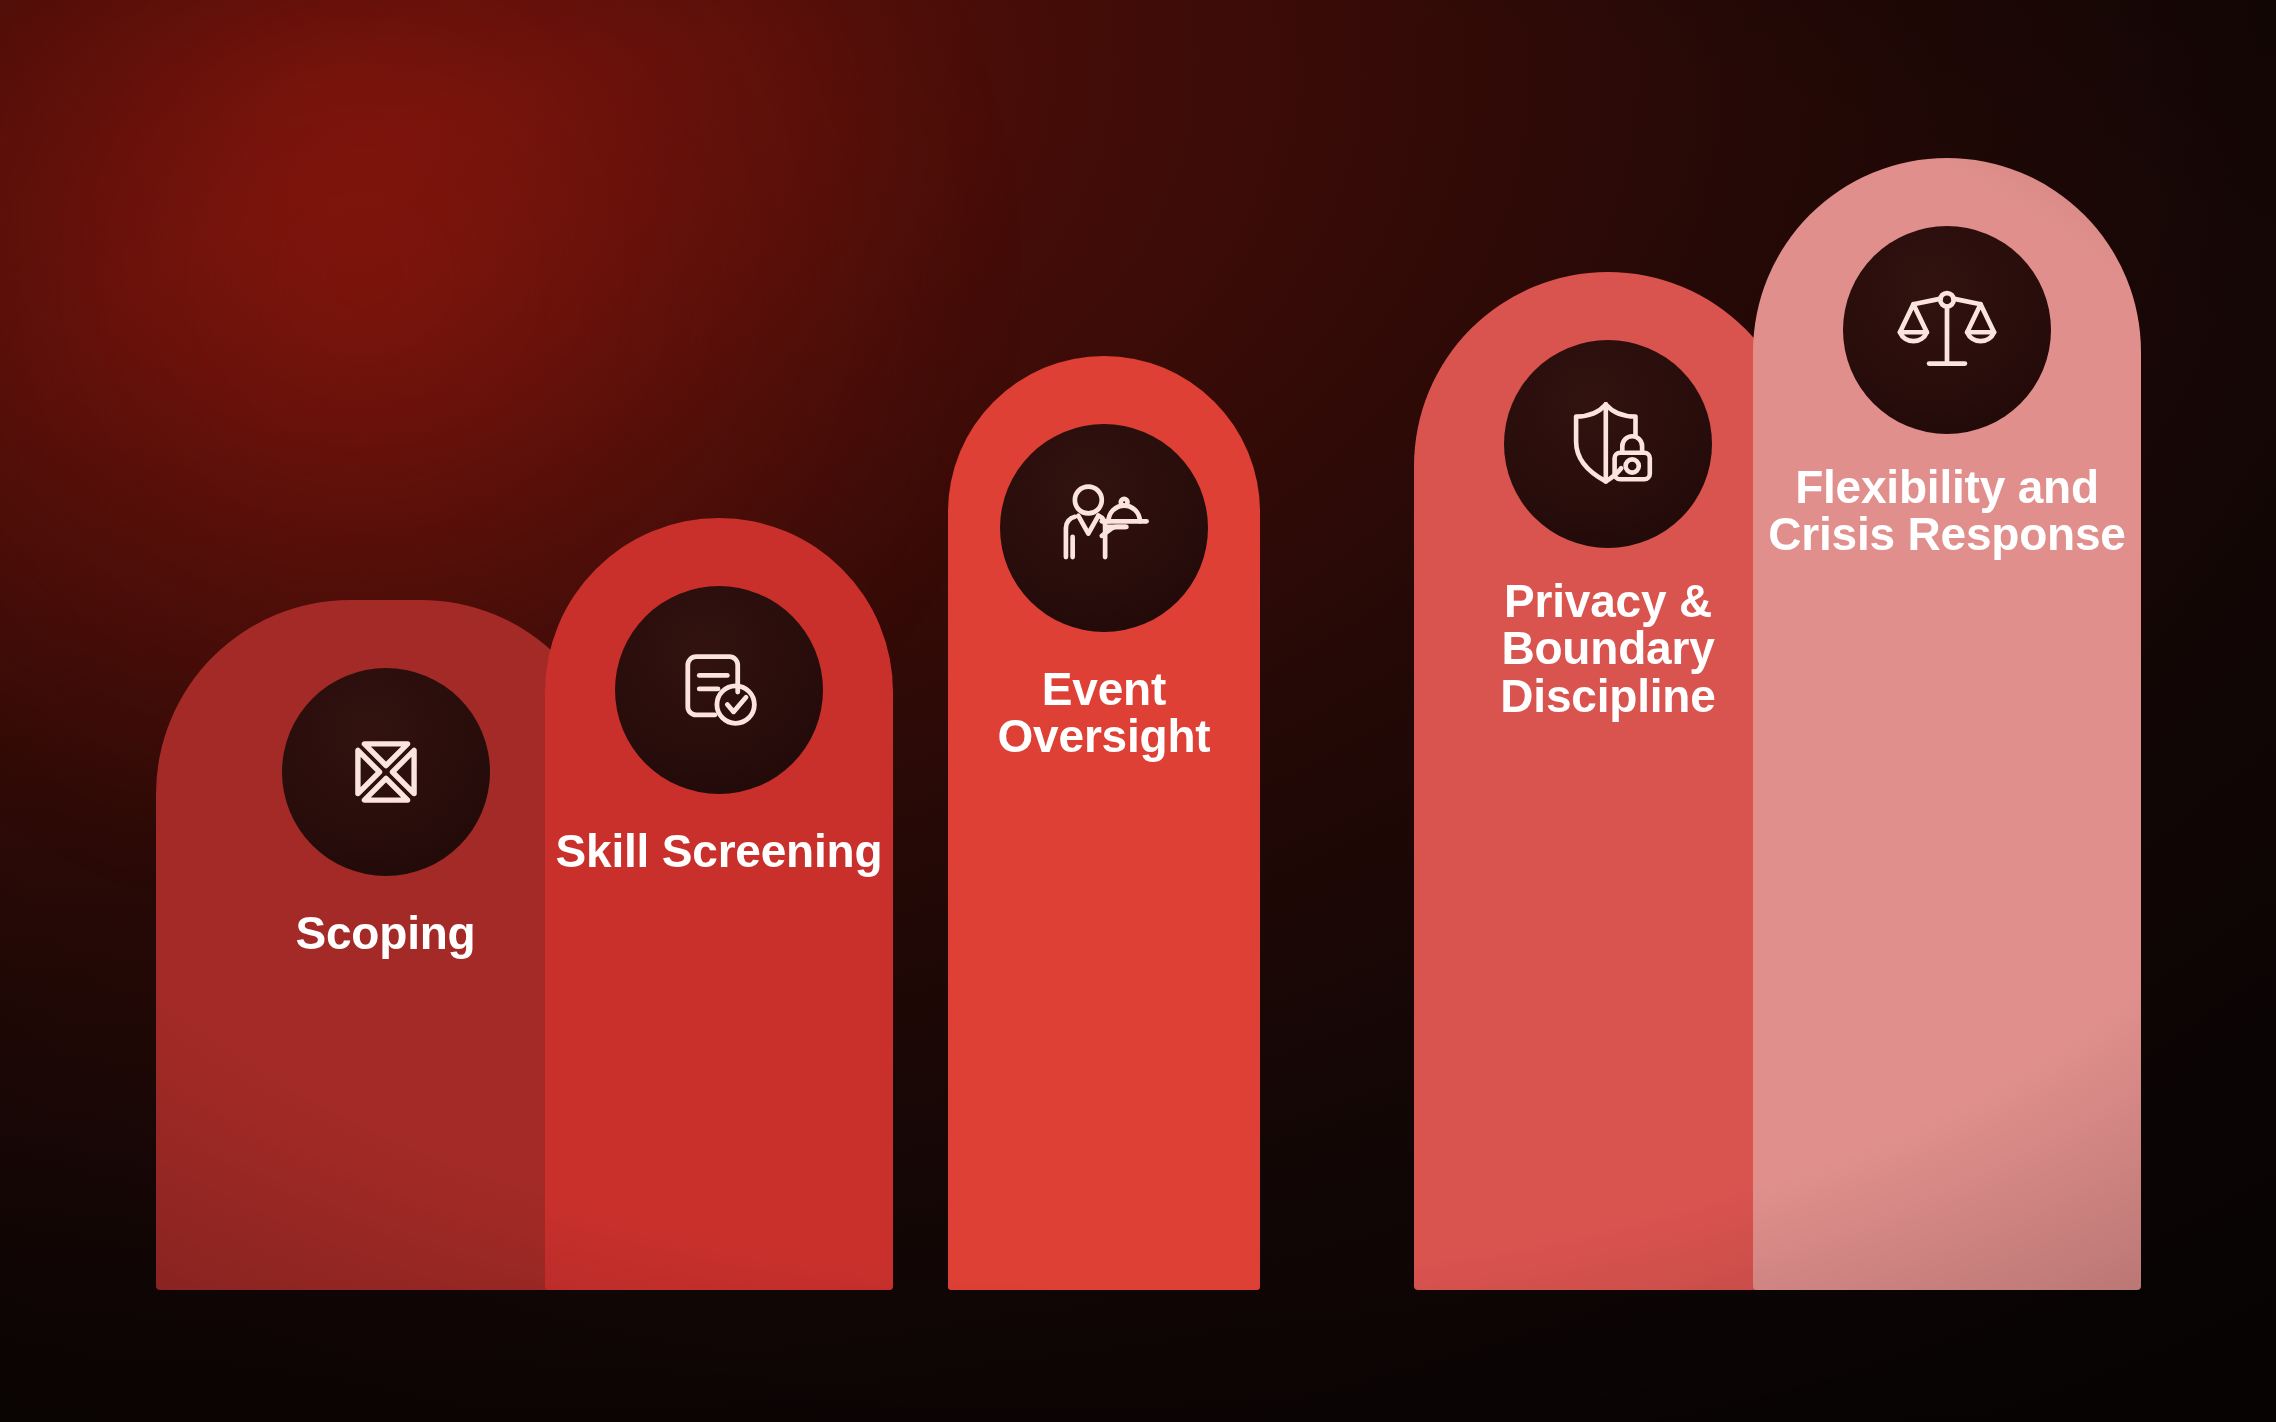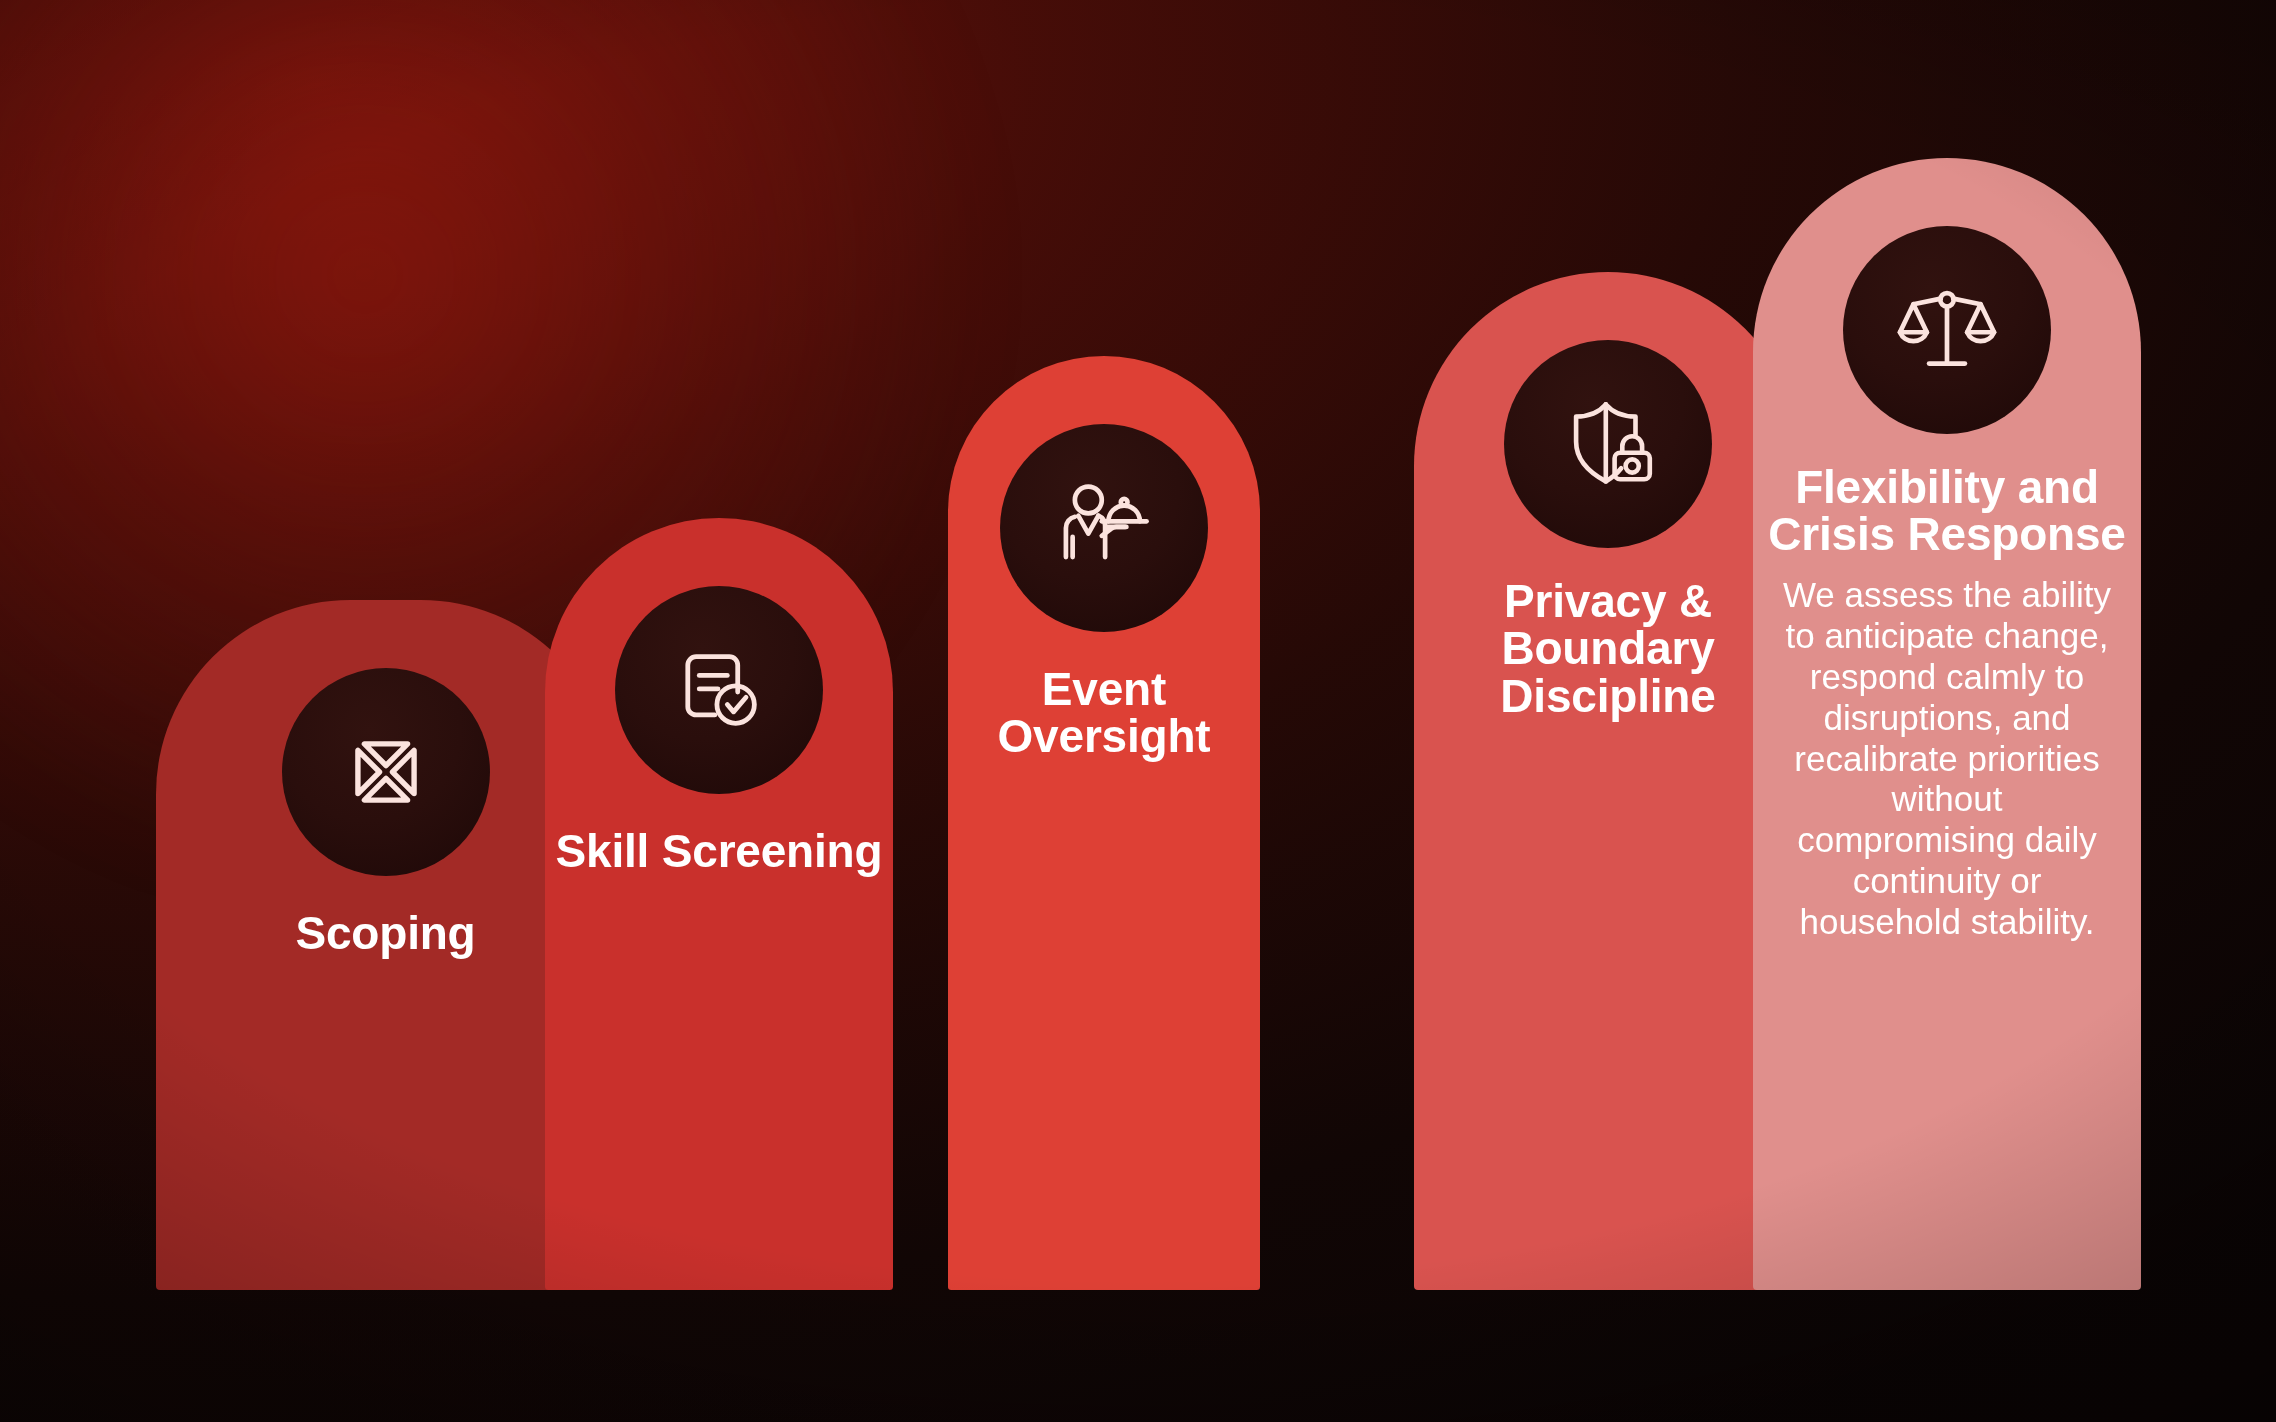--- a/index.html
+++ b/index.html
@@ -188,20 +188,19 @@
               <line x1="44.5" y1="22" x2="20" y2="27"></line>
               <line x1="55.5" y1="22" x2="80" y2="27"></line>
               <path d="M20 27 L8 52 a13 13 0 0 0 24 0 Z"></path>
               <line x1="8" y1="52" x2="32" y2="52"></line>
               <path d="M80 27 L68 52 a13 13 0 0 0 24 0 Z"></path>
               <line x1="68" y1="52" x2="92" y2="52"></line>
             </svg>
           </span>
         </div>
         <h2 class="card-title">Flexibility and Crisis Response</h2>
-        <p class="card-desc">We assess the ability to anticipate change, respond calmly to disruptions, and recalibrate priorities without compromising daily continuity or household stability.</p>
       </div>
     </div>
 
   </div>
 
   <div id="vignette"></div>
 </div>
 
 </body></html>

